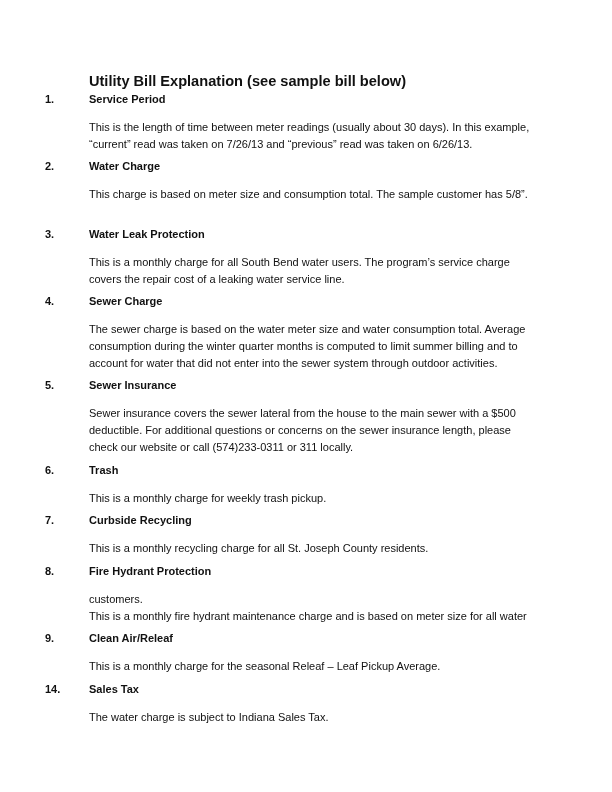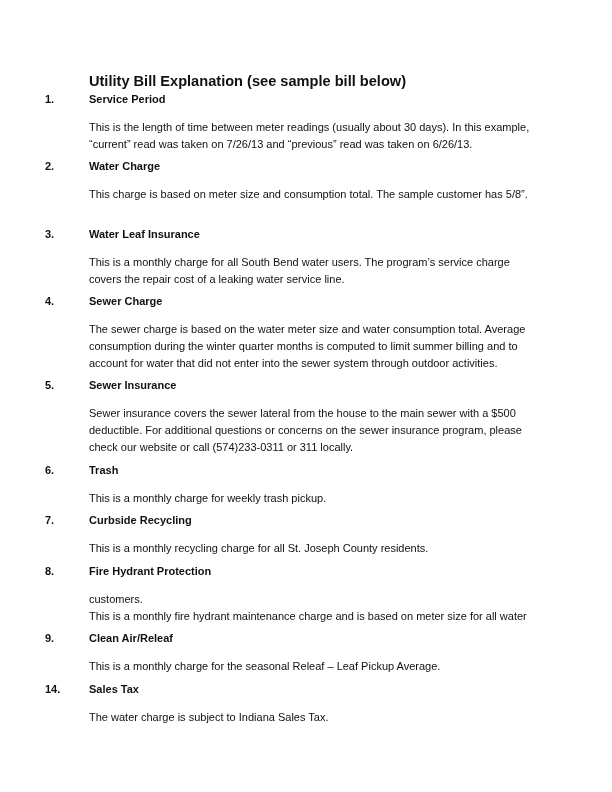--- a/index.html
+++ b/index.html
@@ -35,21 +35,21 @@
   <div class="item" style="top:160px;">
     <span class="num">2.</span>
     <span class="head">Water Charge</span>
     <div class="body">
       <span class="line">This charge is based on meter size and consumption total.  The sample customer has 5/8”.</span>
     </div>
   </div>
 
   <div class="item" style="top:228px;">
     <span class="num">3.</span>
-    <span class="head">Water Leaf Insurance</span>
+    <span class="head">Water Leak Protection</span>
     <div class="body">
       <span class="line">This is a monthly charge for all South Bend water users.  The program’s service charge</span>
       <span class="line">covers the repair cost of a leaking water service line.</span>
     </div>
   </div>
 
   <div class="item" style="top:295px;">
     <span class="num">4.</span>
     <span class="head">Sewer Charge</span>
     <div class="body">
@@ -57,21 +57,21 @@
       <span class="line">consumption during the winter quarter months is computed to limit summer billing and to</span>
       <span class="line">account for water that did not enter into the sewer system through outdoor activities.</span>
     </div>
   </div>
 
   <div class="item" style="top:379px;">
     <span class="num">5.</span>
     <span class="head">Sewer Insurance</span>
     <div class="body">
       <span class="line">Sewer insurance covers the sewer lateral from the house to the main sewer with a $500</span>
-      <span class="line">deductible.  For additional questions or concerns on the sewer insurance program, please</span>
+      <span class="line">deductible.  For additional questions or concerns on the sewer insurance length, please</span>
       <span class="line">check our website or call (574)233-0311 or 311 locally.</span>
     </div>
   </div>
 
   <div class="item" style="top:464px;">
     <span class="num">6.</span>
     <span class="head">Trash</span>
     <div class="body">
       <span class="line">This is a monthly charge for weekly trash pickup.</span>
     </div>

